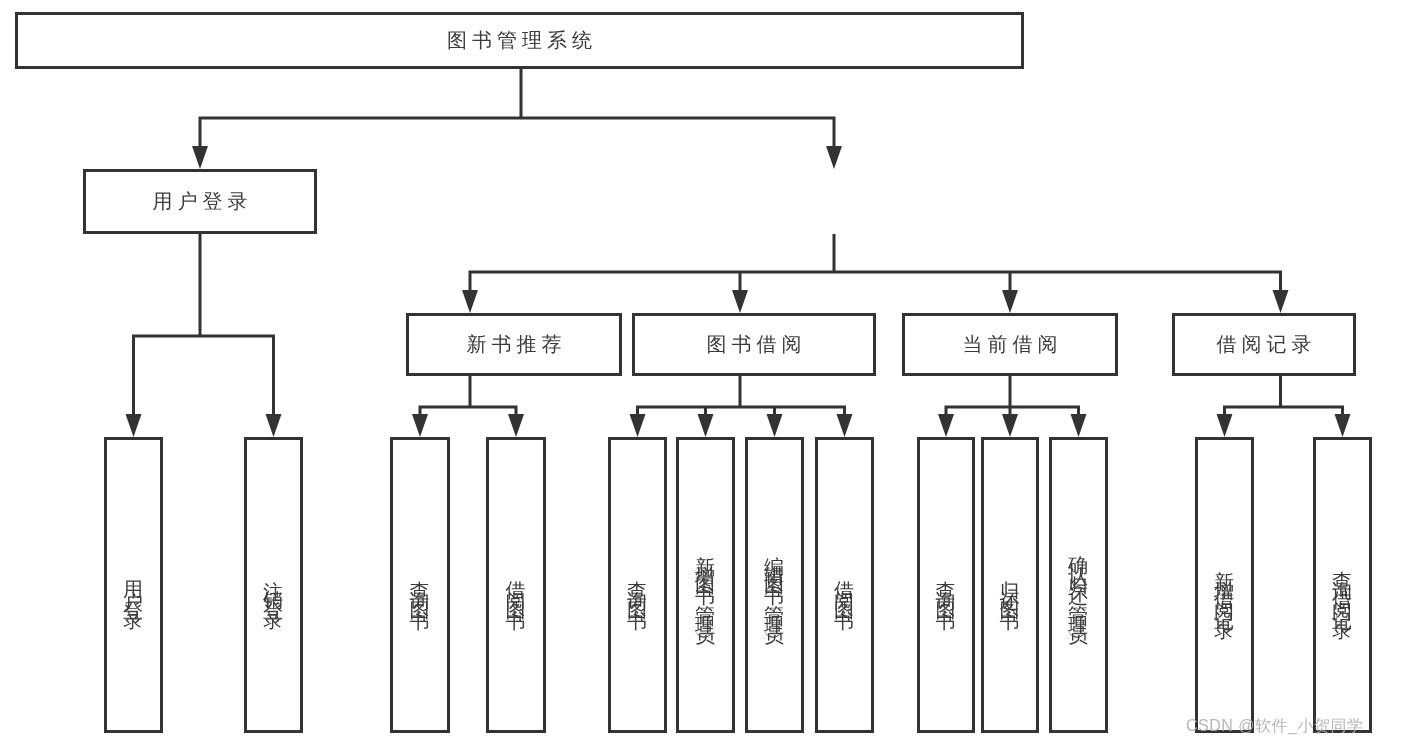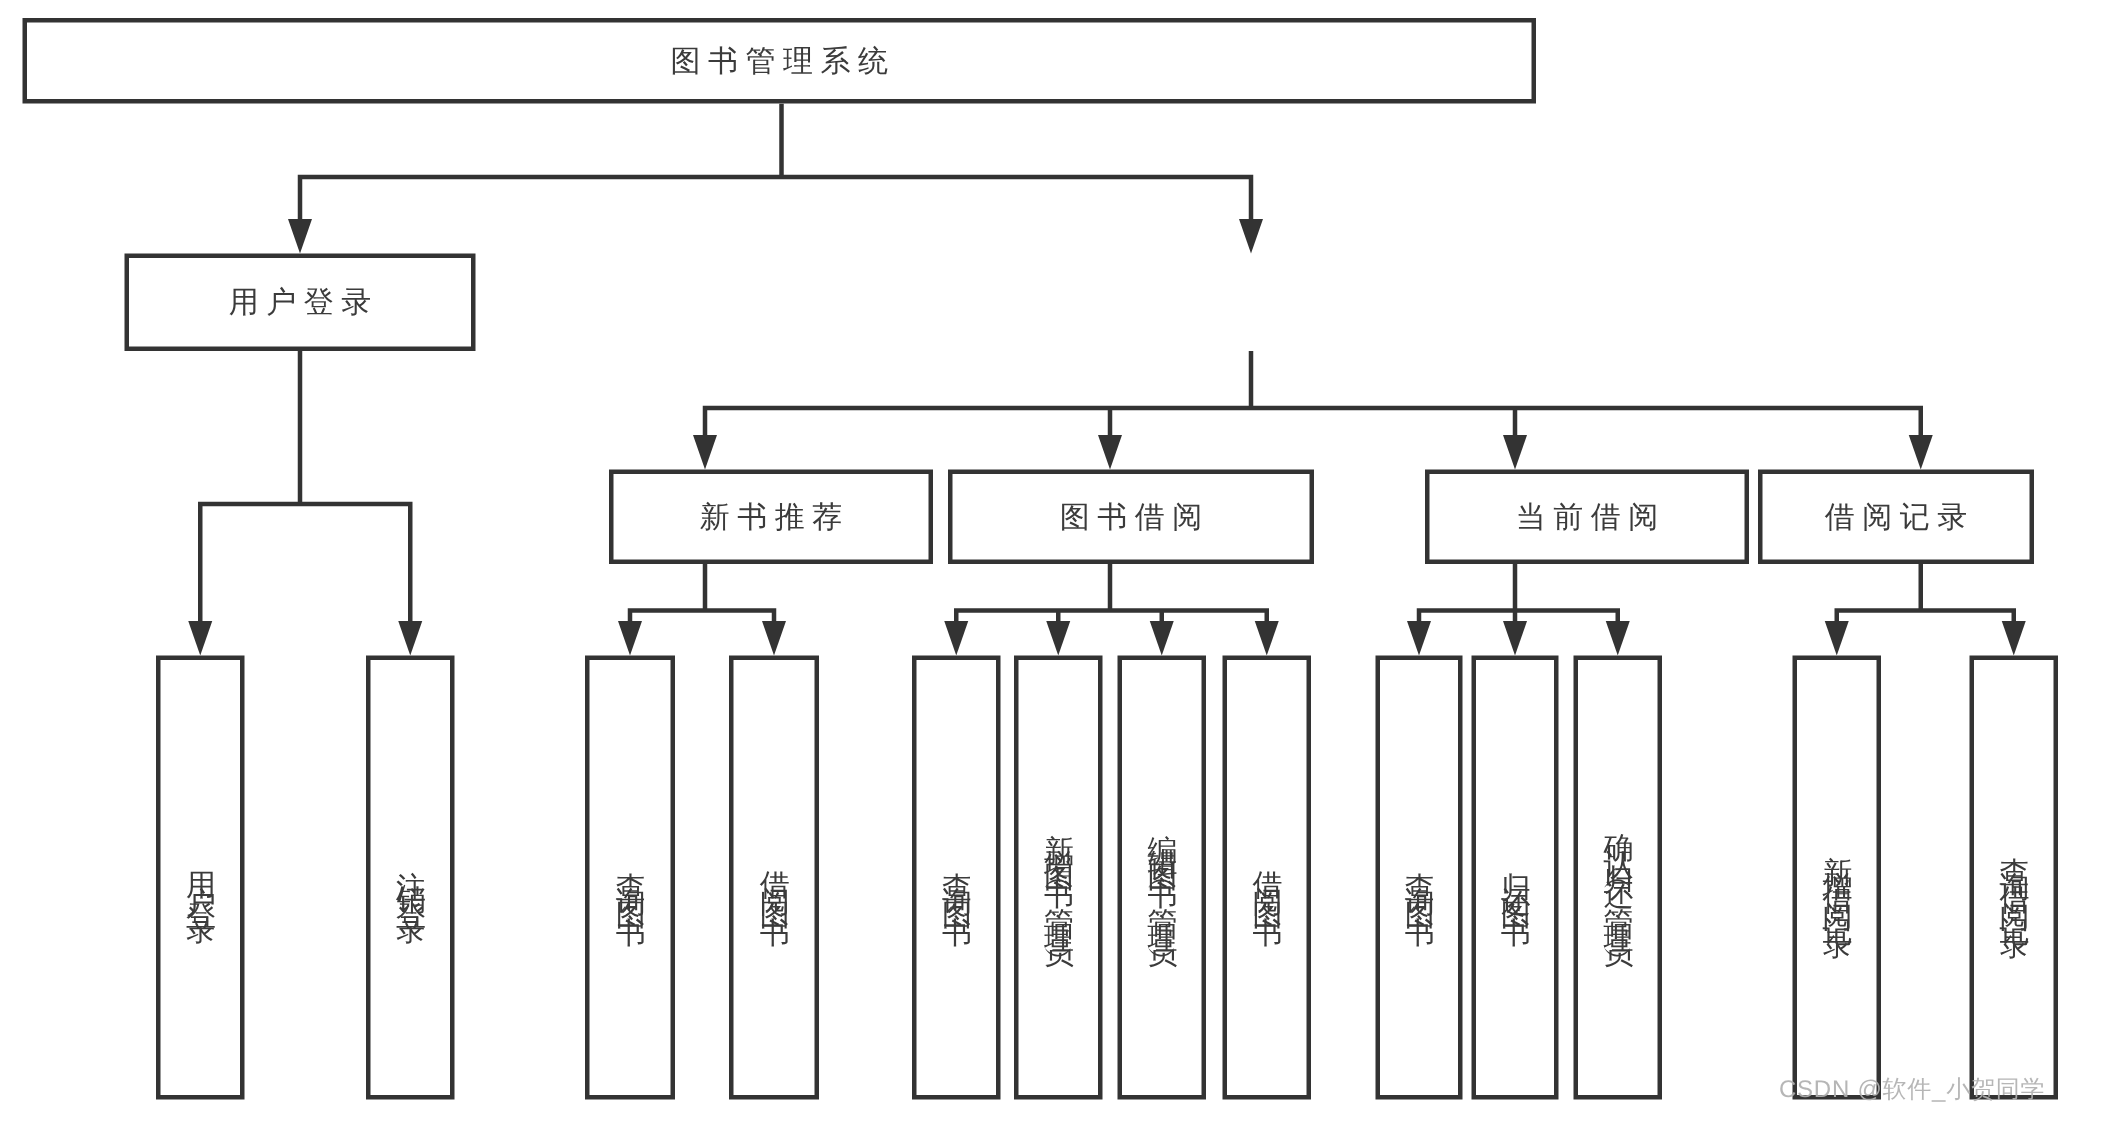--- a/index.html
+++ b/index.html
@@ -116,21 +116,21 @@
   <div class="node" style="left:83px; top:169px; width:234px; height:65px;">
     <span class="hlabel">用户登录</span>
   </div>
 
   <div class="node" style="left:362px; top:313px; width:216px; height:63px;margin-left:44px;">
     <span class="hlabel">新书推荐</span>
   </div>
   <div class="node" style="left:632px; top:313px; width:244px; height:63px;">
     <span class="hlabel">图书借阅</span>
   </div>
-  <div class="node" style="left:902px; top:313px; width:216px; height:63px;margin-left:48px;">
+  <div class="node" style="left:902px; top:313px; width:216px; height:63px;">
     <span class="hlabel">当前借阅</span>
   </div>
   <div class="node" style="left:1172px; top:313px; width:184px; height:63px;">
     <span class="hlabel">借阅记录</span>
   </div>
 
   <div class="node" style="left:104px; top:437px; width:59px; height:296px;">
     <span class="vlabel">用户登录</span>
   </div>
   <div class="node" style="left:244px; top:437px; width:59px; height:296px;">

